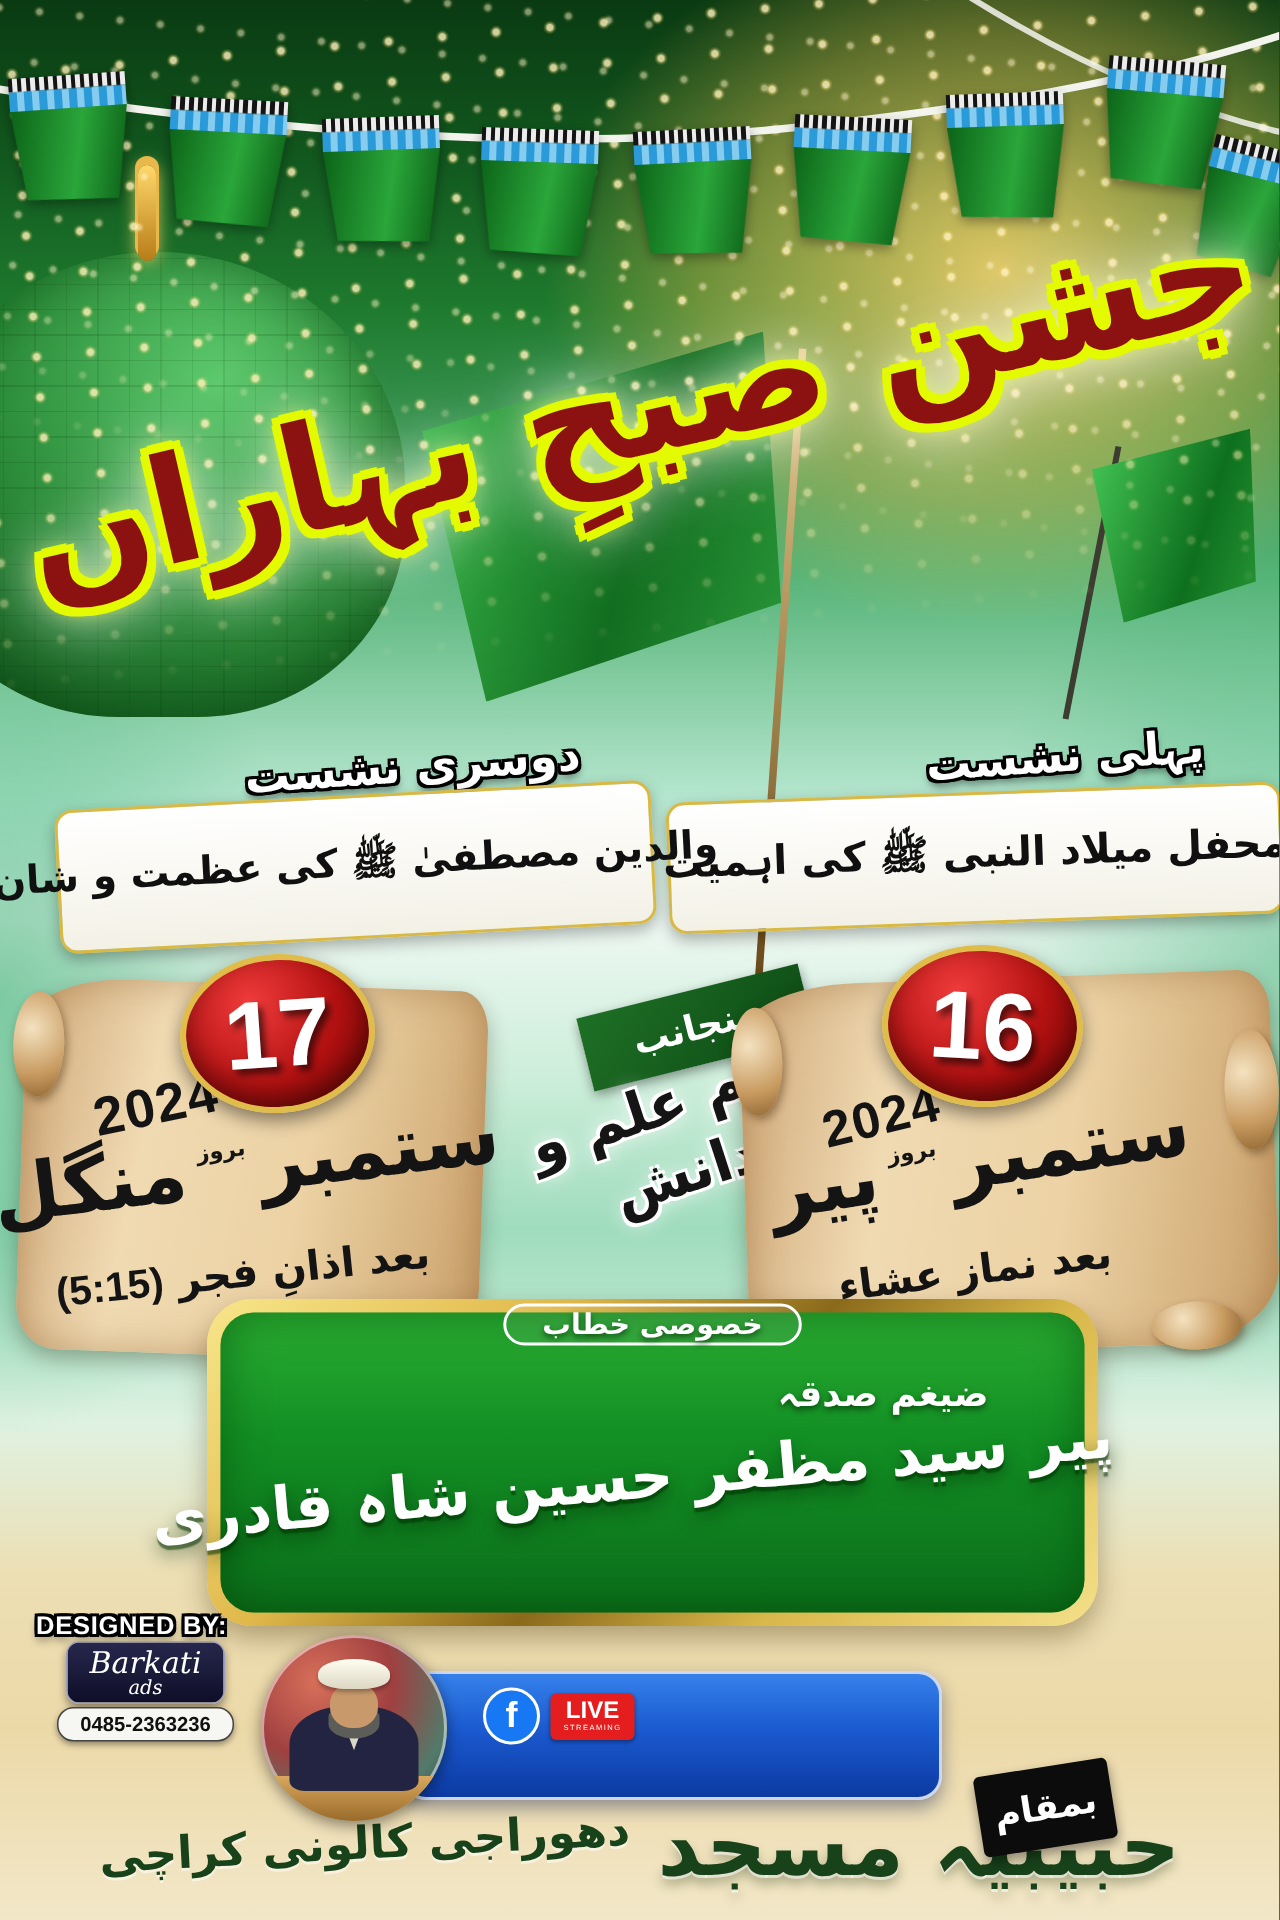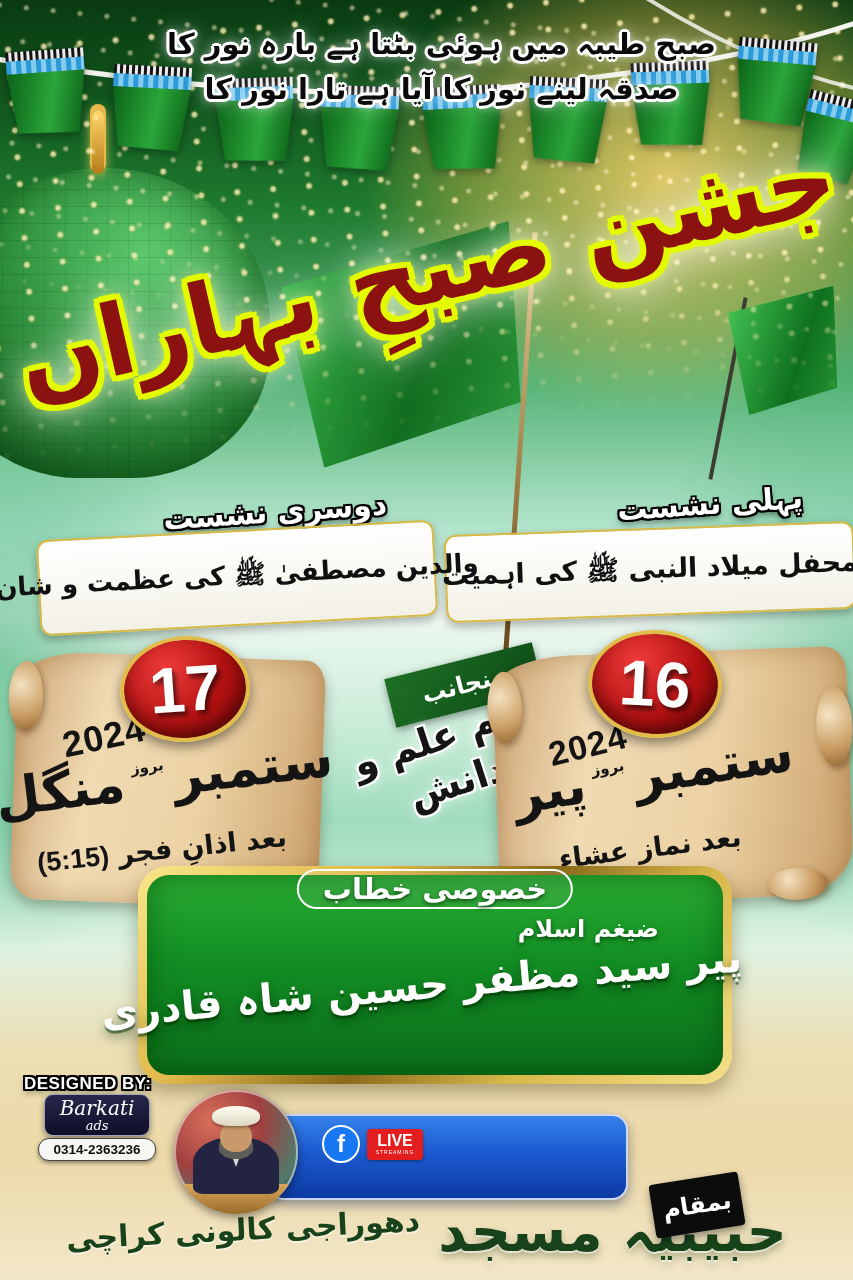--- a/index.html
+++ b/index.html
@@ -104,21 +104,21 @@
 
   
   .panel-frame{left:138px;top:866px;width:594px;height:218px;border-radius:30px;
     background:linear-gradient(135deg,#f8e68a,#e0b84a 30%,#8a6a1a 52%,#d9b84a 72%,#f4e08a);
     box-shadow:0 8px 18px rgba(60,40,0,.35);}
   .panel-inner{position:absolute;inset:9px;border-radius:22px;
     background:linear-gradient(180deg,#2aac32 0%,#139024 40%,#0b6e1a 100%);
     box-shadow:inset 0 0 30px rgba(0,60,0,.5);}
   .speech-header{position:absolute;top:-6px;left:50%;transform:translateX(-50%);
     border:2.5px solid #fff;border-radius:20px;padding:1px 24px;background:rgba(255,255,255,.07);
-    color:#fff;font-size:29px;font-weight:bold;white-space:nowrap;text-shadow:0 2px 4px rgba(0,40,0,.7);}
+    color:#fff;font-size:19px;font-weight:bold;white-space:nowrap;text-shadow:0 2px 4px rgba(0,40,0,.7);}
   .honorific{position:absolute;top:40px;right:64px;color:#fff;font-size:24px;font-weight:bold;
     text-shadow:0 2px 4px rgba(0,40,0,.7);}
   .speaker{position:absolute;top:86px;left:-20px;right:-20px;text-align:center;transform:rotate(-5deg);
     color:#fff;font-size:40px;font-weight:bold;white-space:nowrap;
     text-shadow:0 3px 1px rgba(0,50,0,.55),0 6px 12px rgba(0,40,0,.5);}
 
   
   .designer-label{left:24px;top:1074px;color:#fff;font-size:17px;font-weight:bold;letter-spacing:.5px;}
   .brand-box{left:44px;top:1094px;width:104px;height:40px;border-radius:9px;border:1.5px solid #a0a0bc;
     background:linear-gradient(180deg,#27274c,#0e0e28);display:flex;flex-direction:column;align-items:center;
@@ -225,24 +225,20 @@
       <div class="chk"></div>
       <div class="blu"></div>
       <div class="bod"></div>
     </div>
   <div class="flag" style="left:800px;top:96px;transform:rotate(14deg);width:66px;">
       <div class="chk"></div>
       <div class="blu"></div>
       <div class="bod"></div>
     </div>
 
-  <div class="abs couplet ur rtl center ow">
-    <div>صبح طیبہ میں ہوئی بٹتا ہے بارہ نور کا</div>
-    <div>صدقہ لینے نور کا آیا ہے تارا نور کا</div>
-  </div>
 
   <div class="abs title ur rtl center nowrap oy">جشن صبحِ بہاراں</div>
 
   <div class="abs sess-label ur center ob nowrap" style="left:580px;width:260px;top:486px;transform:rotate(-4deg);">پہلی نشست</div>
   <div class="abs sess-box ur rtl nowrap" style="left:445px;top:528px;width:406px;height:84px;transform:rotate(-2deg);font-size:27px;">
     <span>محفل میلاد النبی ﷺ کی اہمیت</span>
   </div>
 
   <div class="abs sess-label ur center ob nowrap" style="left:140px;width:270px;top:494px;transform:rotate(-4deg);">دوسری نشست</div>
   <div class="abs sess-box ur rtl nowrap" style="left:38px;top:530px;width:394px;height:92px;transform:rotate(-3deg);font-size:26px;">
@@ -284,31 +280,31 @@
     <span class="big">پیر</span>
   </div>
   <div class="abs timerow" style="left:505px;top:832px;width:290px;transform:rotate(-7deg);">بعد نماز عشاء</div>
   <div class="abs oval" style="left:588px;top:630px;width:126px;height:100px;transform:rotate(3deg);">
     <span>16</span>
   </div>
 
   <div class="abs panel-frame">
     <div class="panel-inner">
       <div class="speech-header ur">خصوصی خطاب</div>
-      <div class="honorific ur">ضیغم اسلام</div>
+      <div class="honorific ur">ضیغم صدقہ</div>
       <div class="speaker ur rtl">پیر سید مظفر حسین شاہ قادری</div>
     </div>
   </div>
 
   <div class="abs designer-label lat ob">DESIGNED BY:</div>
   <div class="abs brand-box">
     <div class="b1">Barkati</div>
     <div class="b2">ads</div>
   </div>
-  <div class="abs phone-pill">0314-2363236</div>
+  <div class="abs phone-pill">0485-2363236</div>
 
   <div class="abs avatar">
     <div class="desk"></div>
     <div class="body"></div>
     <div class="shirt"></div>
     <div class="beard"></div>
     <div class="face"></div>
     <div class="turban"></div>
   </div>
 

